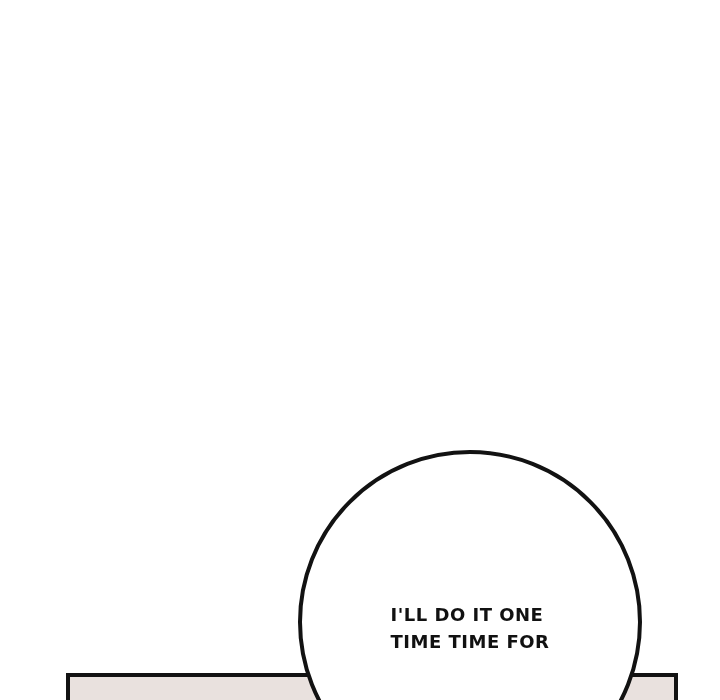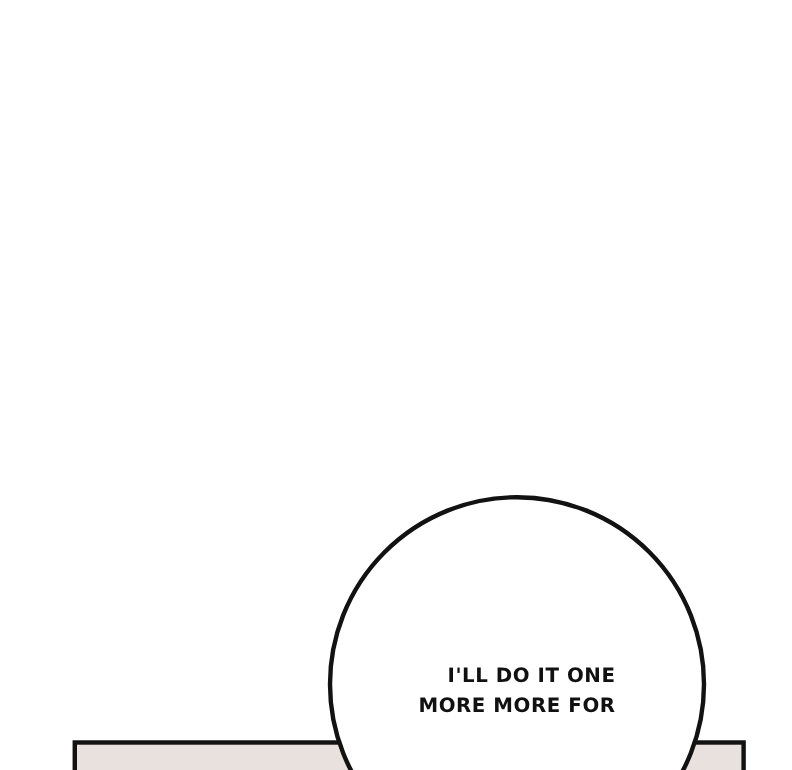--- a/index.html
+++ b/index.html
@@ -33,33 +33,33 @@
     box-sizing: border-box;
     background: #ffffff;
     border: 4px solid #121212;
     border-radius: 50%;
     display: flex;
     align-items: center;
     justify-content: center;
   }
   .bubble-text {
     transform: translateY(6px);
-    text-align: right;
+    text-align: left;
     font-size: 18px;
     line-height: 27px;
     font-weight: 600;
     letter-spacing: 0.5px;
     color: #111111;
     white-space: nowrap;
   }
 </style>
 </head>
 <body>
 
 <div class="page">
   <div class="panel"></div>
   <div class="bubble">
     <div class="bubble-text">
       <div>I'LL DO IT ONE</div>
-      <div>MORE MORE FOR</div>
+      <div>TIME TIME FOR</div>
     </div>
   </div>
 </div>
 
 </body></html>

